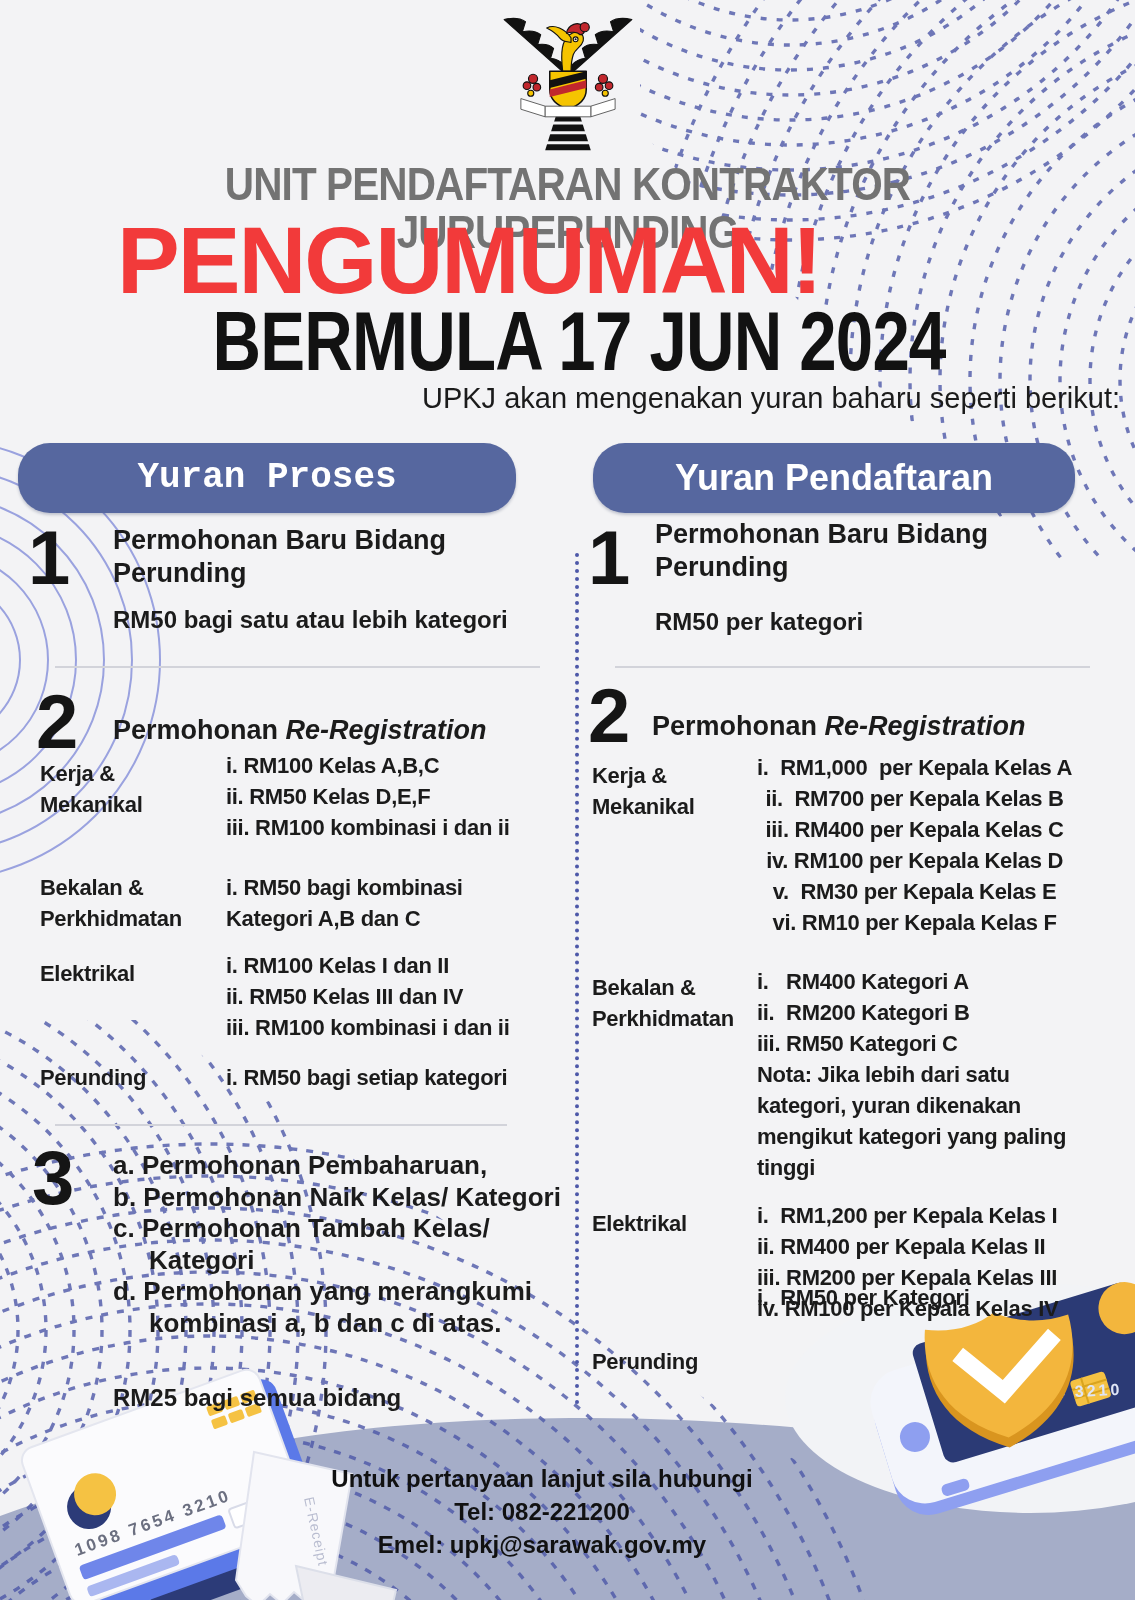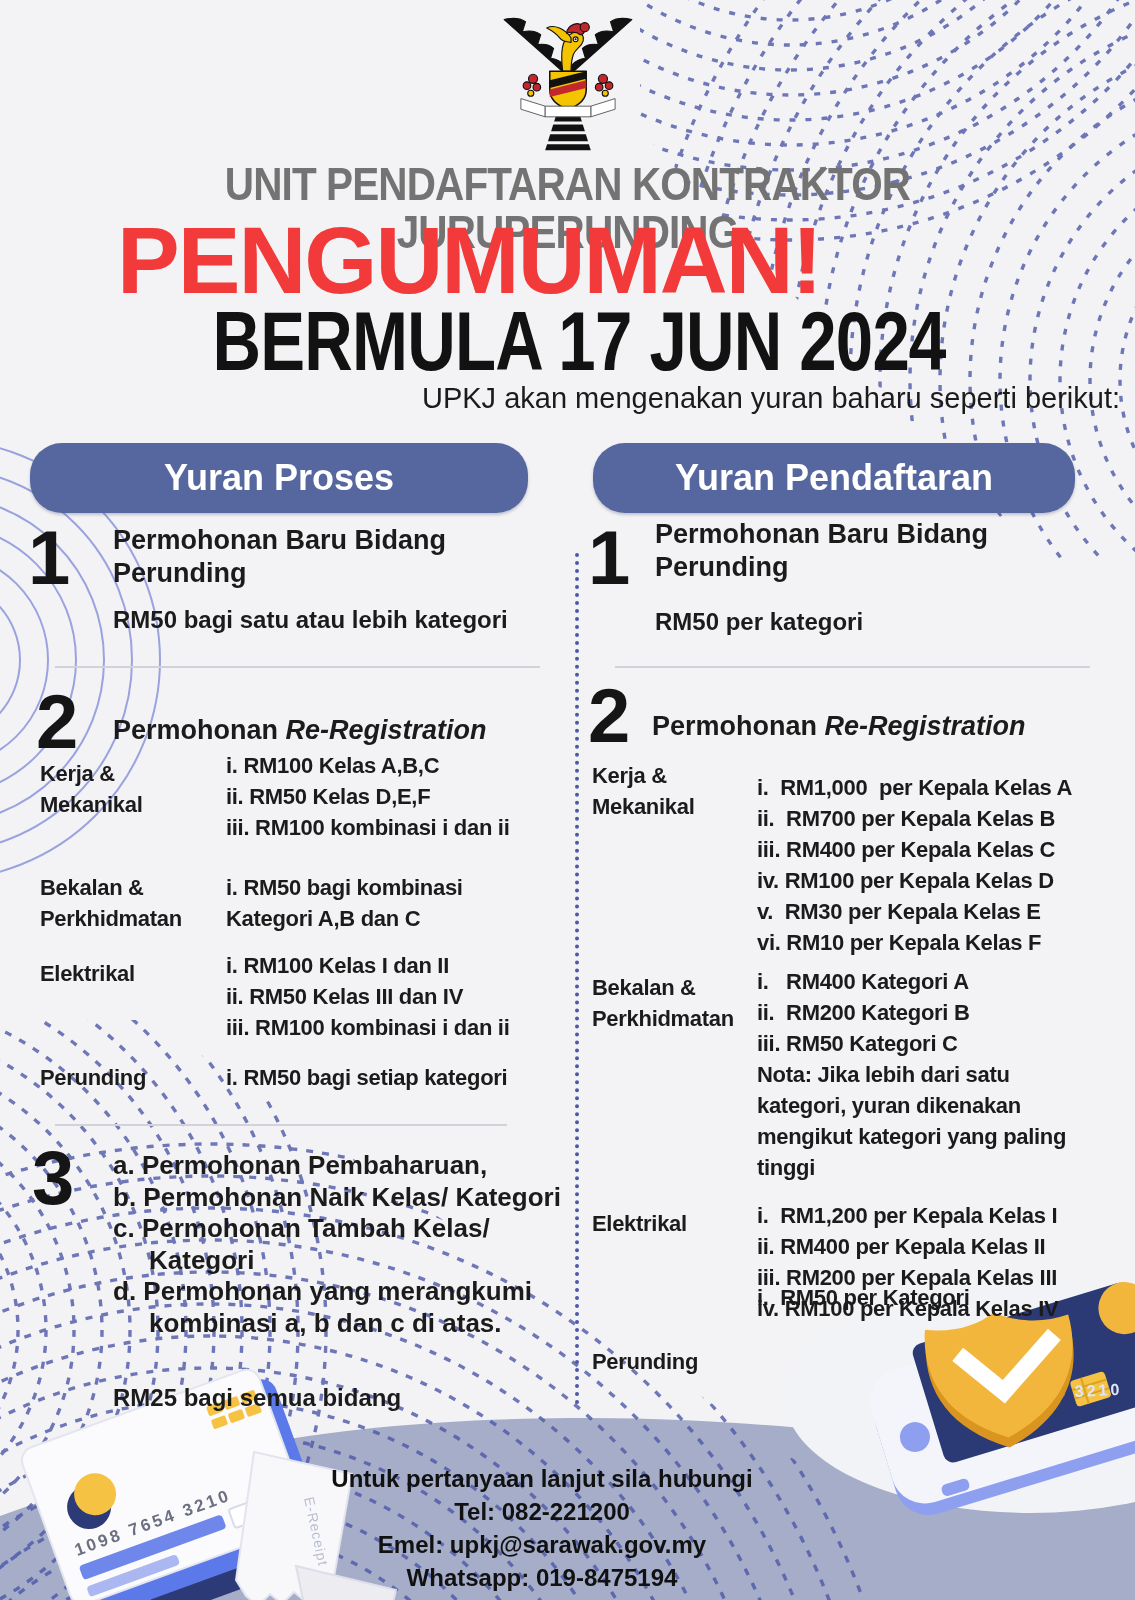--- a/index.html
+++ b/index.html
@@ -199,21 +199,21 @@
         <path d="M70,128 L130,128 L130,142 L70,142 Z" fill="#fff"></path>
       </g>
     </g>
   </svg>
 
   <div class="abs z2 org" style="top:160px;left:0;"><span>UNIT PENDAFTARAN KONTRAKTOR JURUPERUNDING</span></div>
   <div class="abs z2 announce" style="top:214px;left:0;">PENGUMUMAN!</div>
   <div class="abs z2 bermula" style="top:299px;left:0;"><span>BERMULA 17 JUN 2024</span></div>
   <div class="abs z2 intro" style="top:382px;left:0;">UPKJ akan mengenakan yuran baharu seperti berikut:</div>
 
-  <div class="abs z2 pill" style="left:30px;top:443px;width:498px;">Yuran Proses</div>
+  <div class="abs z2 pill" style="left:18px;top:443px;width:498px;font-family:Liberation Mono, monospace;">Yuran Proses</div>
   <div class="abs z2 pill" style="left:593px;top:443px;width:482px;">Yuran Pendaftaran</div>
 
   <div class="abs z2 vdot" style="left:575px;top:553px;height:852px;"></div>
 
   <div class="abs z2 num" style="left:28px;top:520px;">1</div>
   <div class="abs z2 ititle" style="left:113px;top:524px;width:410px;">Permohonan Baru Bidang Perunding</div>
   <div class="abs z2 fee" style="left:113px;top:606px;">RM50 bagi satu atau lebih kategori</div>
 
   <div class="abs z2 hr" style="left:55px;top:666px;width:485px;"></div>
 
@@ -263,21 +263,21 @@
   <div class="abs z2 fee" style="left:655px;top:608px;">RM50 per kategori</div>
 
   <div class="abs z2 hr" style="left:615px;top:666px;width:475px;"></div>
 
   <div class="abs z2 num" style="left:588px;top:678px;">2</div>
   <div class="abs z2 ititle" style="left:652px;top:710px;width:440px;">
     <span>Permohonan </span><span class="ital">Re-Registration</span>
   </div>
 
   <div class="abs z2 rlabel" style="left:592px;top:760px;width:180px;">Kerja &amp; Mekanikal</div>
-  <div class="abs z2 vlines" style="left:757px;top:772px;">
+  <div class="abs z2 vlines" style="left:757px;top:752px;text-align:center;">
     <div>i.  RM1,000  per Kepala Kelas A</div>
     <div>ii.  RM700 per Kepala Kelas B</div>
     <div>iii. RM400 per Kepala Kelas C</div>
     <div>iv. RM100 per Kepala Kelas D</div>
     <div>v.  RM30 per Kepala Kelas E</div>
     <div>vi. RM10 per Kepala Kelas F</div>
   </div>
 
   <div class="abs z2 rlabel" style="left:592px;top:972px;width:180px;">Bekalan &amp; Perkhidmatan</div>
   <div class="abs z2 vlines" style="left:757px;top:966px;">
@@ -300,16 +300,15 @@
 
   <div class="abs z2 rlabel" style="left:592px;top:1346px;width:180px;">Perunding</div>
   <div class="abs z2 vlines" style="left:757px;top:1282px;">
     <div>i.  RM50 per Kategori</div>
   </div>
 
   <div class="abs z2 footer" style="left:282px;top:1462px;">
     <div>Untuk pertanyaan lanjut sila hubungi</div>
     <div>Tel: 082-221200</div>
     <div>Emel: upkj@sarawak.gov.my</div>
-    <div>Whatsapp: 019-8475194</div>
   </div>
 
 </div>
 
 </body></html>

